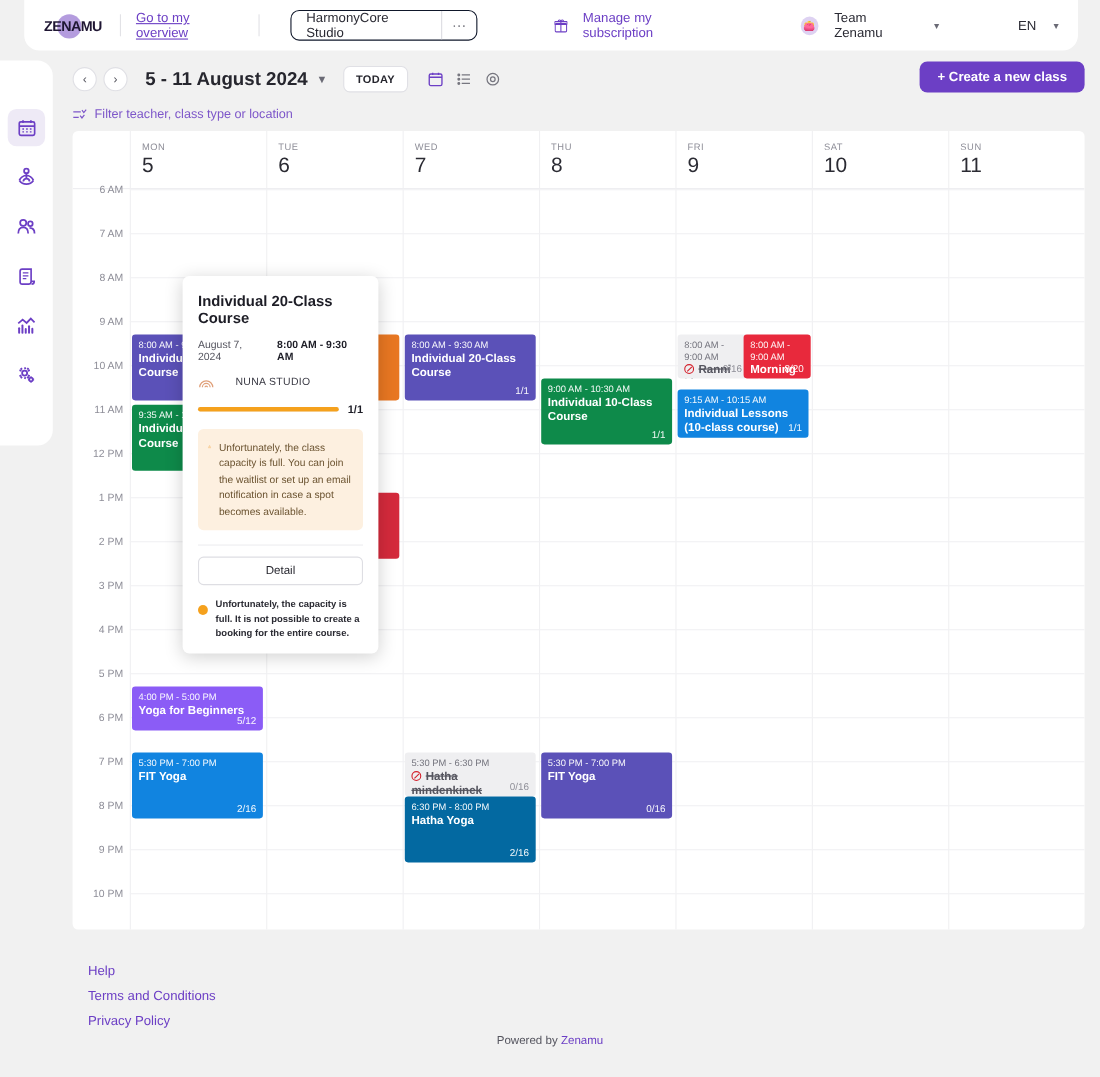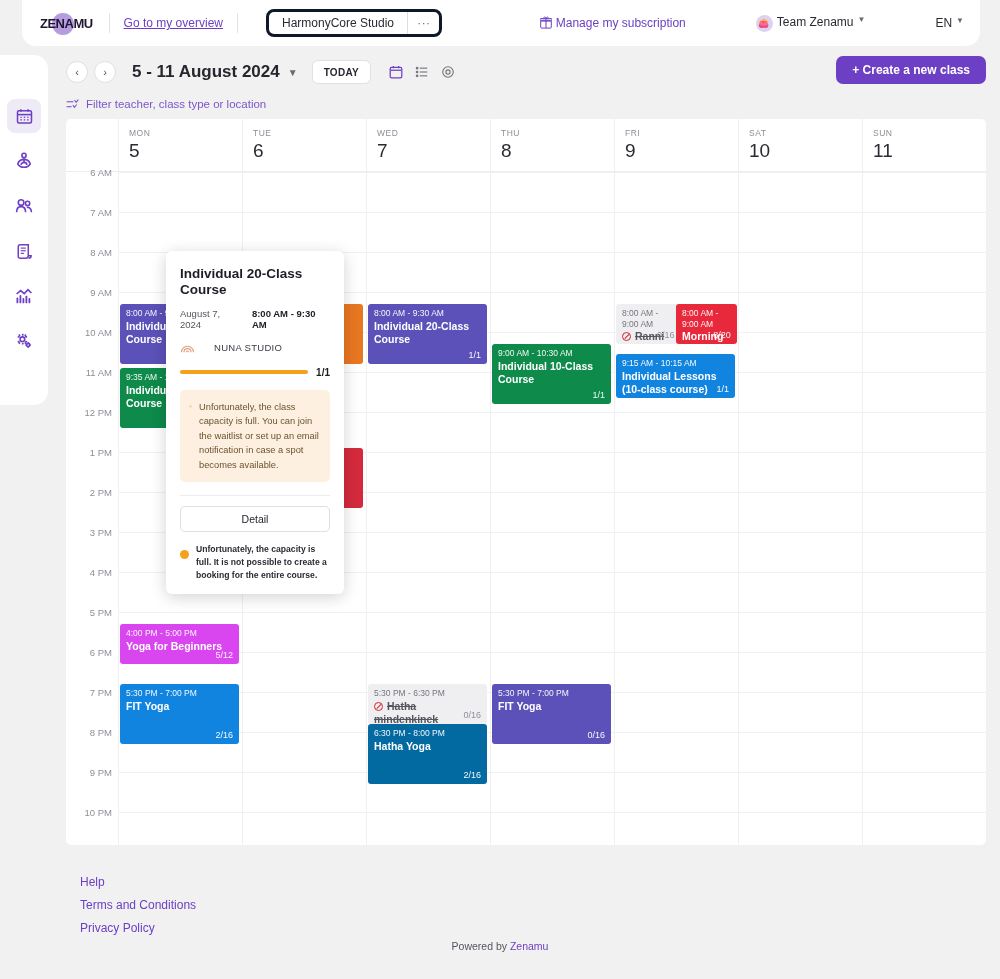--- a/index.html
+++ b/index.html
@@ -18,28 +18,28 @@
     display: flex; align-items: center; padding: 0 16px;
     z-index: 40;
   }
   .logo { font-size: 13px; font-weight: 700; letter-spacing: -0.5px;
           color: #1f1633; position: relative; padding: 0 2px; }
   .logo .blob { position: absolute; left: 14px; top: -3px; width: 22px; height: 22px;
                 background: #a78bd8; border-radius: 50%; opacity: .85; z-index: -1; }
   .vdiv { width: 1px; height: 20px; background: #e2e2e6; margin: 0 14px; }
   .overview-link { font-size: 12px; color: #6c3fc5; text-decoration: underline; cursor: pointer; }
   .studio-chip {
-    display: flex; align-items: center; border: 3px solid #0f172a;
+    display: flex; align-items: center; border: 1px solid #0f172a;
     border-radius: 8px; height: 28px; margin-left: 14px; overflow: hidden;
   }
   .studio-chip .name { font-size: 12px; color: #2a2a33; padding: 0 13px; }
   .studio-chip .dots { border-left: 1px solid #dcdce2; padding: 0 9px;
                        font-size: 13px; color: #76767f; line-height: 26px; }
   .spacer { flex: 1; }
-  .tb-item { display: flex; align-items: flex-start; gap: 4px; font-size: 12px;
+  .tb-item { display: flex; align-items: center; gap: 14px; font-size: 12px;
              color: #6c3fc5; margin-left: 22px; cursor: pointer; padding-left: 48px; }
   .tb-item.dark { color: #2a2a33; }
   .avatar { width: 17px; height: 17px; border-radius: 50%;
             background: #ded2f2; display: flex; align-items: center;
             justify-content: center; font-size: 9px; }
   .caret { font-size: 8px; color: #6a6a75; }
 
   
   .sidebar {
     position: absolute; left: 0; top: 55px; width: 48px; height: 350px;
@@ -414,21 +414,21 @@
       <div class="events" id="eventlayer">
           <div class="ev" style="background: rgb(91, 81, 184); top: 132px; height: 60px; left: 2px; width: 119px;">
             <div class="t">8:00 AM - 9:30 AM</div>
             <div class="n">Individual 20-Class Course</div>
             <div class="cap">1/1</div>
           </div>
           <div class="ev" style="background: rgb(14, 138, 74); top: 196px; height: 60px; left: 2px; width: 119px;">
             <div class="t">9:35 AM - 11:05 AM</div>
             <div class="n">Individual 10-Class Course</div>
           </div>
-          <div class="ev" style="background: #d946ef; top: 452px; height: 40px; left: 2px; width: 119px;">
+          <div class="ev" style="background: #8b5cf6; top: 452px; height: 40px; left: 2px; width: 119px;">
             <div class="t">4:00 PM - 5:00 PM</div>
             <div class="n">Yoga for Beginners</div>
             <div class="cap">5/12</div>
           </div>
           <div class="ev" style="background: rgb(17, 132, 224); top: 512px; height: 60px; left: 2px; width: 119px;">
             <div class="t">5:30 PM - 7:00 PM</div>
             <div class="n">FIT Yoga</div>
             <div class="cap">2/16</div>
           </div>
           <div class="ev" style="background: rgb(232, 119, 34); top: 132px; height: 60px; left: 126px; width: 119px;"></div>

